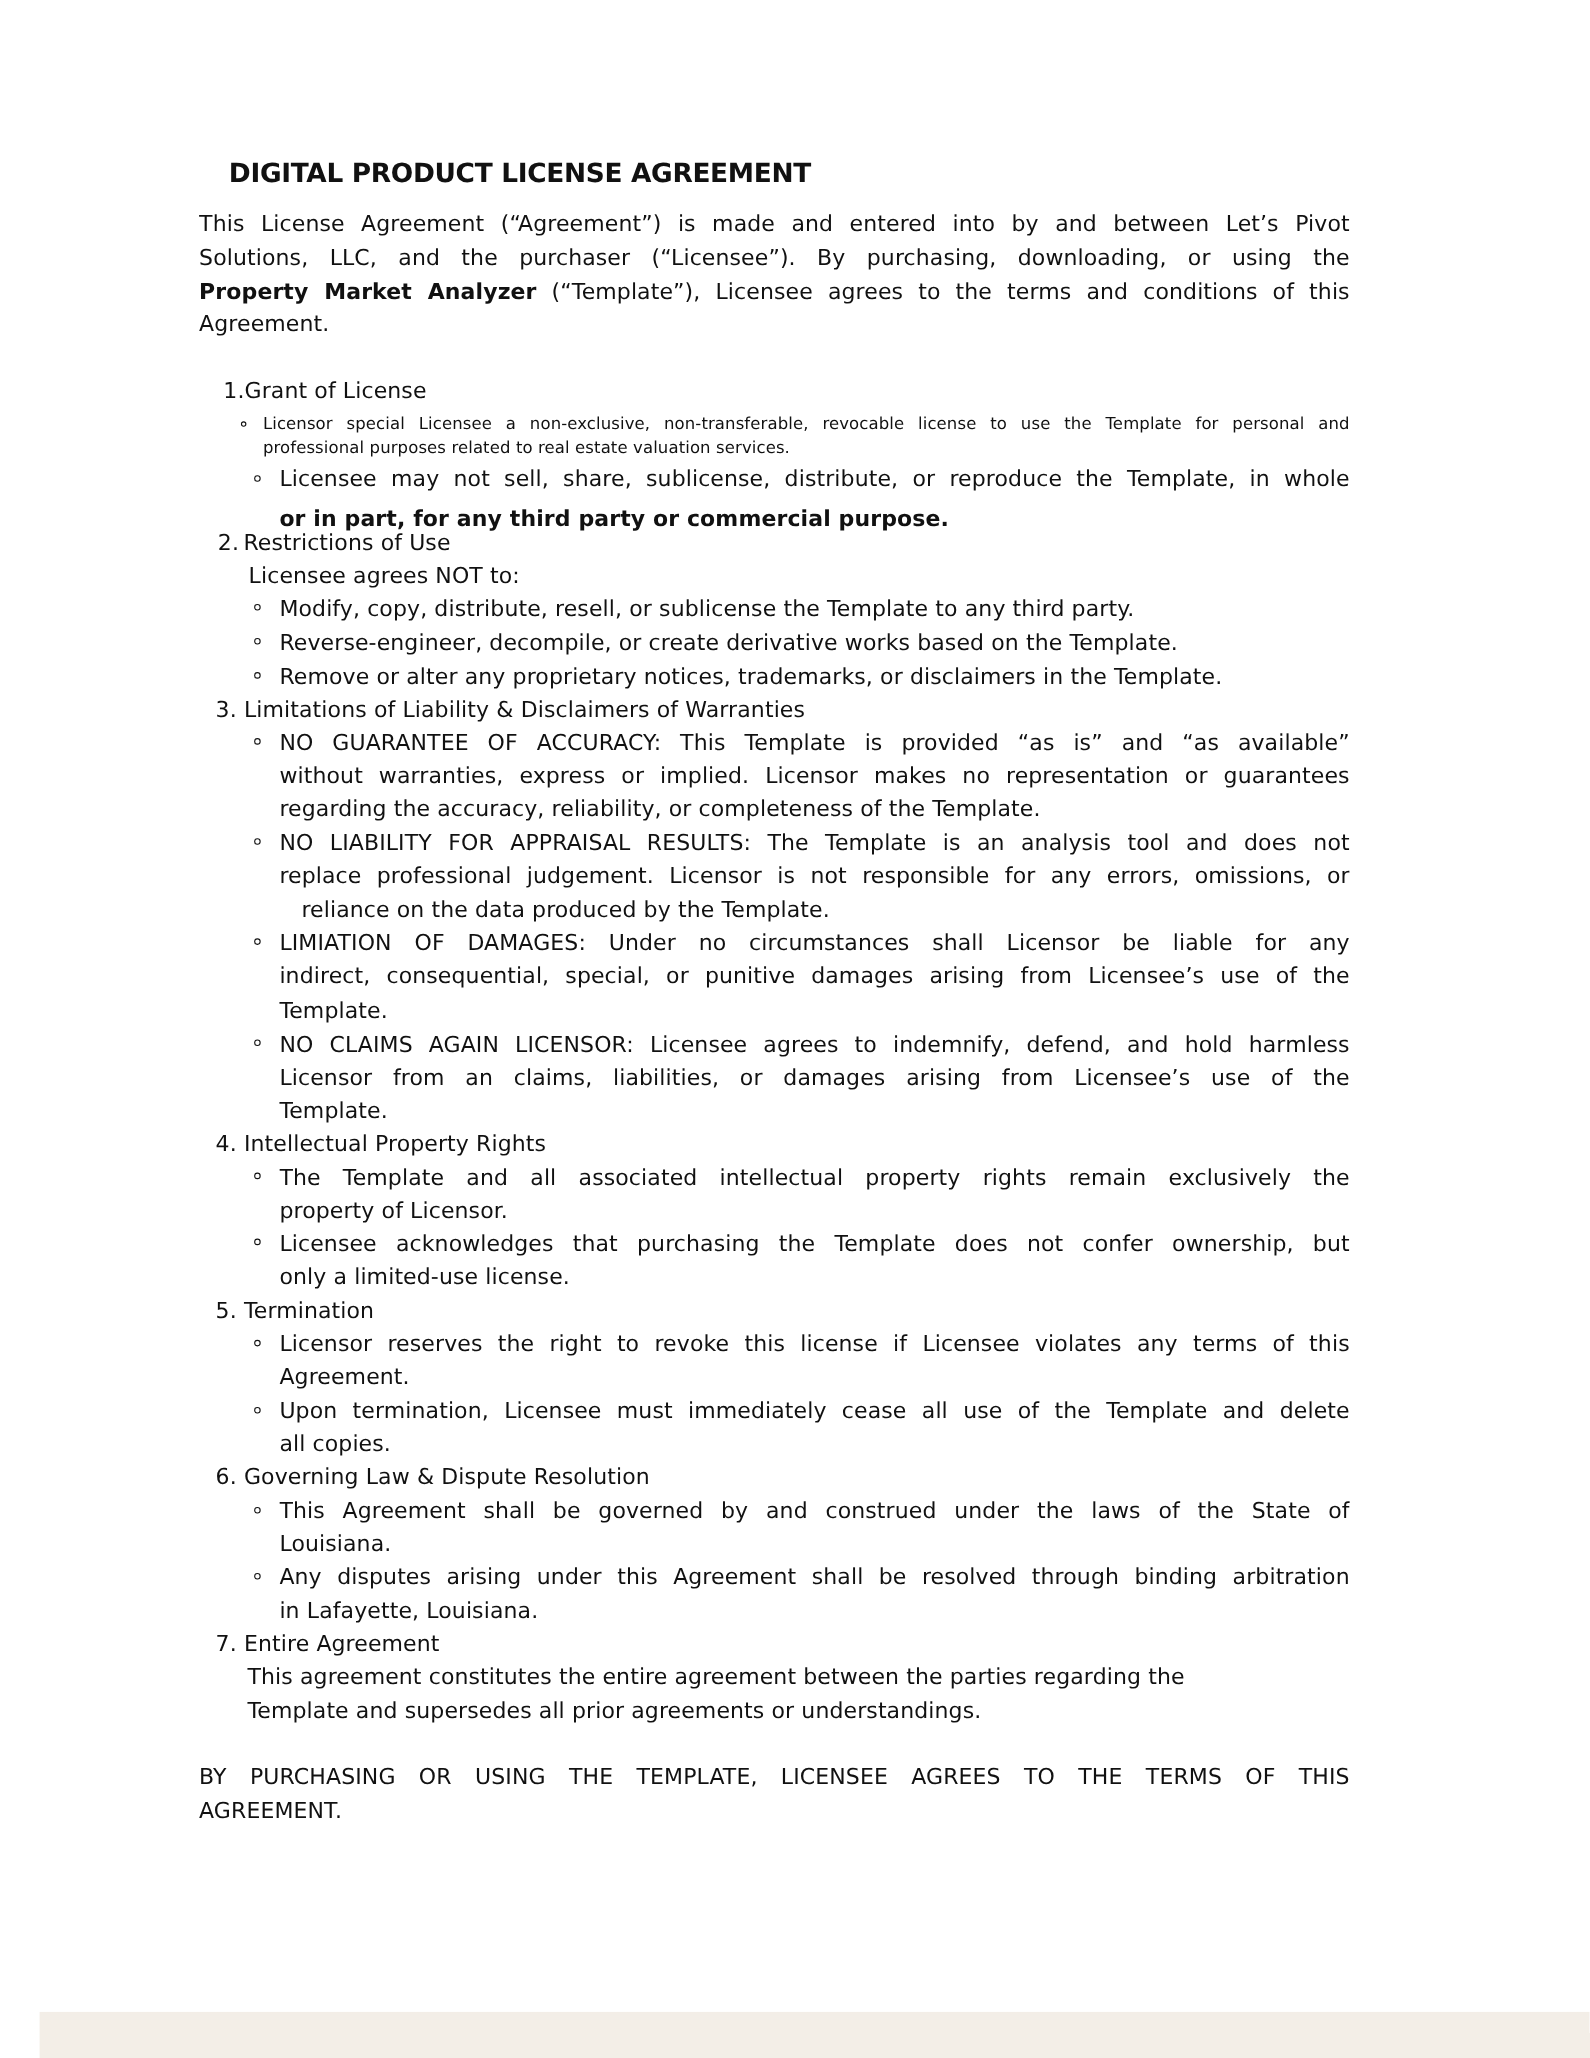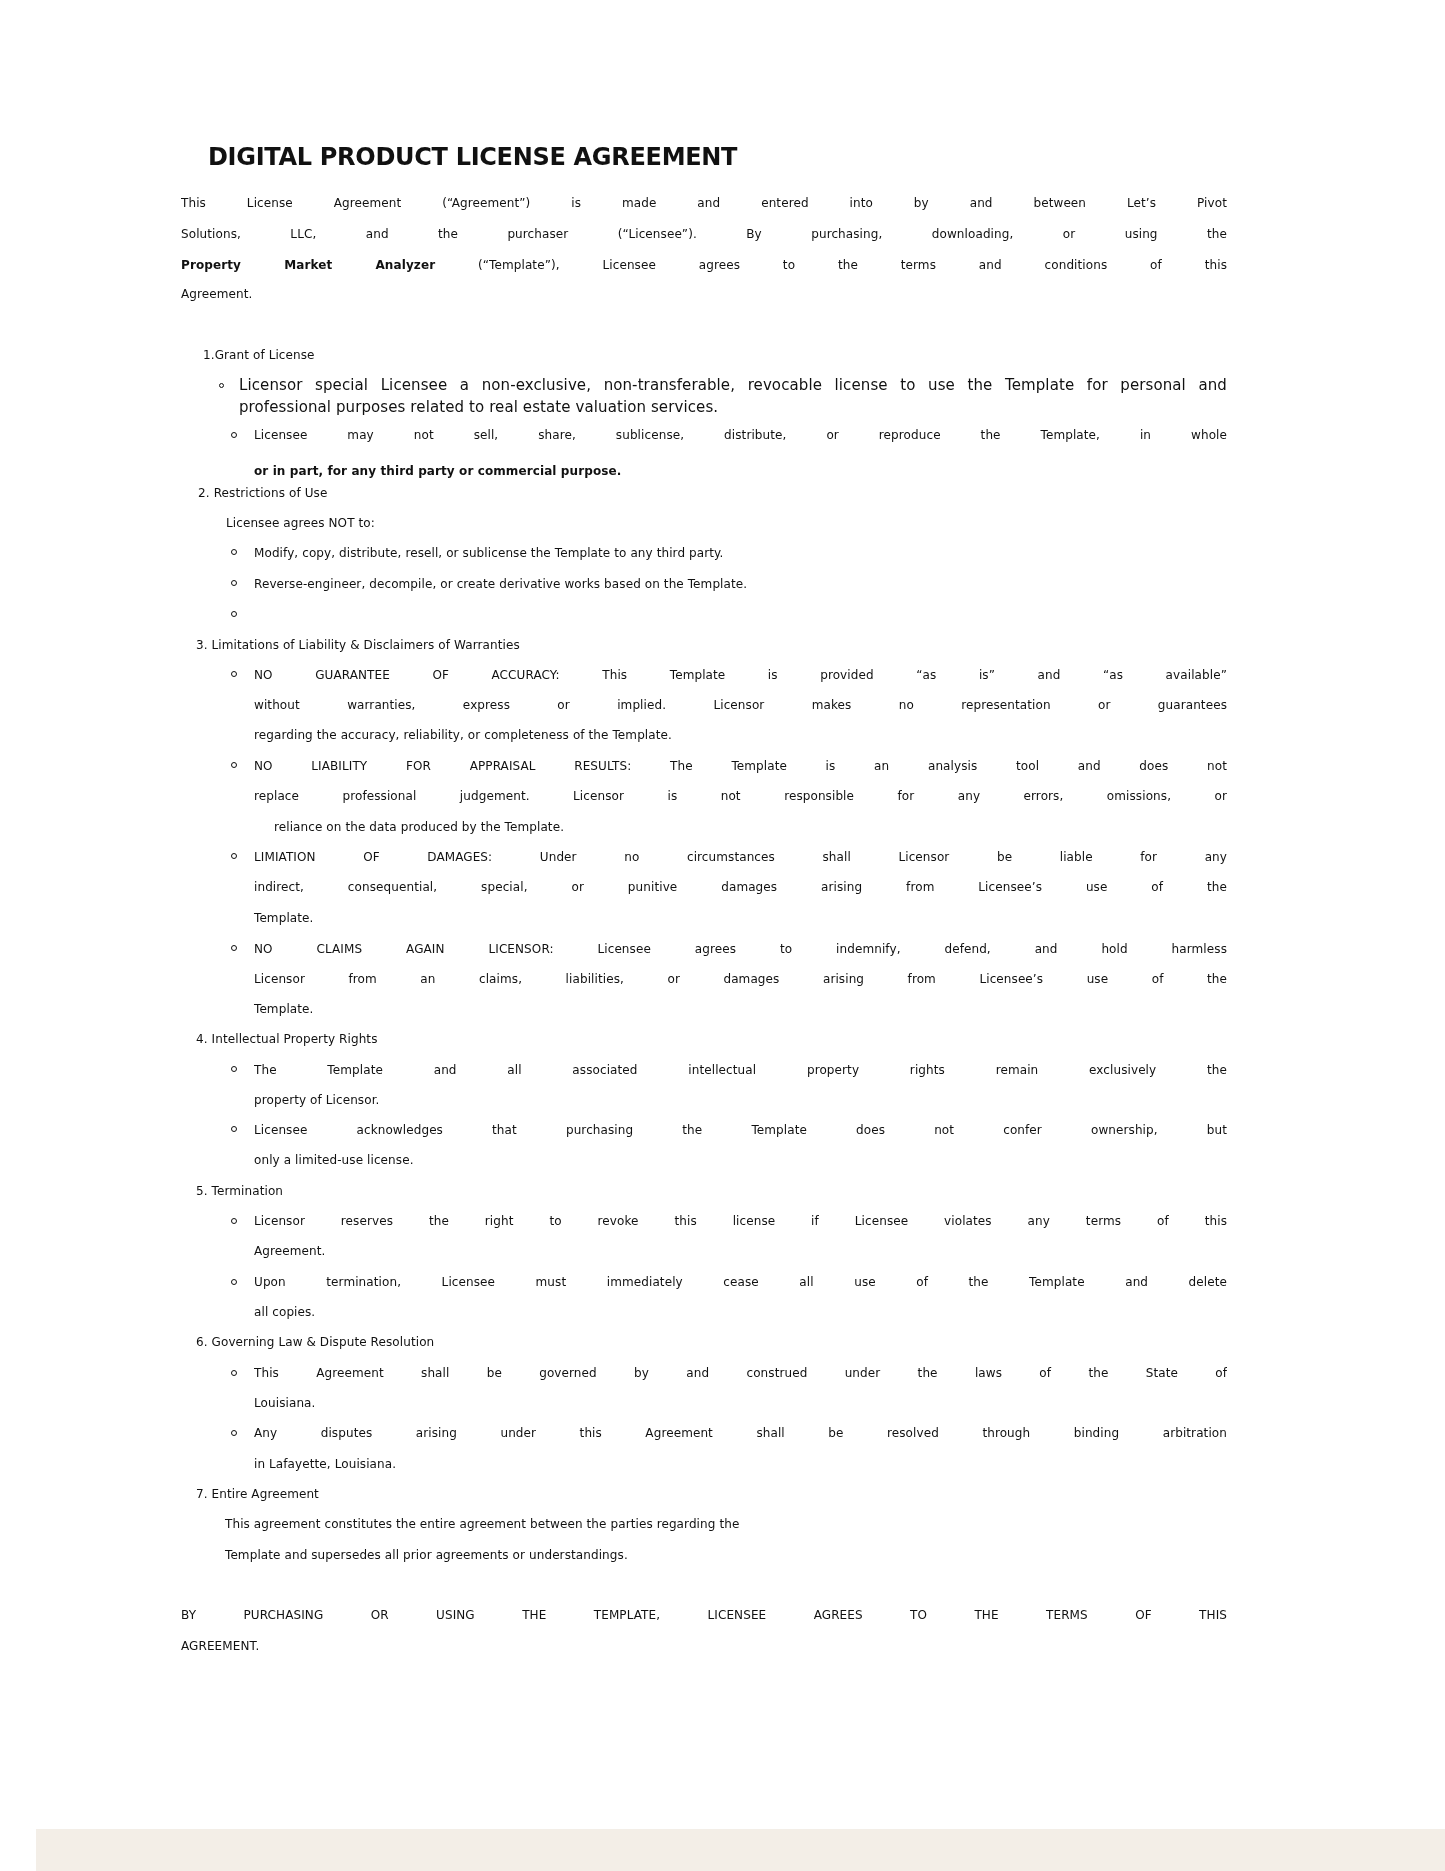--- a/index.html
+++ b/index.html
@@ -4,21 +4,21 @@
 <style>
   html, body { margin: 0; padding: 0; }
   body {
     width: 1445px; height: 1871px; position: relative; overflow: hidden;
     background: #ffffff; color: #111111;
     font-family: "DejaVu Sans", "Liberation Sans", sans-serif;
   }
   .page { position: absolute; left: 0; top: 0; width: 1445px; height: 1871px; }
   .ln {
     position: absolute; white-space: nowrap; line-height: 30px; height: 30px;
-    font-size: 12px; letter-spacing: 0.1px;
+    font-size: 20px; letter-spacing: 0.1px;
   }
   .j { text-align: justify; text-align-last: justify; white-space: normal; overflow: hidden; }
   .title { font-size: 24px; font-weight: bold; letter-spacing: -0.3px; }
   .small { font-size: 15px; line-height: 22px; height: 22px; }
   .bold { font-weight: bold; }
   .bullet {
     position: absolute; width: 6px; height: 6px; border: 1.5px solid #111;
     border-radius: 50%; box-sizing: border-box;
   }
   .bullet.sm { width: 5px; height: 5px; border-width: 1.3px; }
@@ -44,20 +44,21 @@
   <div class="ln j" style="left:254px; top:420px; width:973px;">Licensee may not sell, share, sublicense, distribute, or reproduce the Template, in whole</div>
   <div class="ln" style="left:254px; top:456px;font-weight:bold;">or in part, for any third party or commercial purpose.</div>
 
   <div class="ln" style="left:198px; top:478px;"><span>2.</span><span style="padding-left:4px">Restrictions of Use</span></div>
   <div class="ln" style="left:226px; top:508px;">Licensee agrees NOT to:</div>
   <span class="bullet" style="left:231px; top:549px;"></span>
   <div class="ln" style="left:254px; top:538px;">Modify, copy, distribute, resell, or sublicense the Template to any third party.</div>
   <span class="bullet" style="left:231px; top:580px;"></span>
   <div class="ln" style="left:254px; top:569px;">Reverse-engineer, decompile, or create derivative works based on the Template.</div>
   <span class="bullet" style="left:231px; top:611px;"></span>
+  <div class="ln" style="left:254px; top:600px;">Remove or alter any proprietary notices, trademarks, or disclaimers in the Template.</div>
 
   <div class="ln" style="left:196px; top:630px;"><span>3.</span> <span>Limitations of Liability &amp; Disclaimers of Warranties</span></div>
   <span class="bullet" style="left:231px; top:671px;"></span>
   <div class="ln j" style="left:254px; top:660px; width:973px;">NO GUARANTEE OF ACCURACY: This Template is provided “as is” and “as available”</div>
   <div class="ln j" style="left:254px; top:690px; width:973px;">without warranties, express or implied. Licensor makes no representation or guarantees</div>
   <div class="ln" style="left:254px; top:720px;">regarding the accuracy, reliability, or completeness of the Template.</div>
   <span class="bullet" style="left:231px; top:762px;"></span>
   <div class="ln j" style="left:254px; top:781px; width:973px;">replace professional judgement. Licensor is not responsible for any errors, omissions, or</div>
   <div class="ln j" style="left:254px; top:751px; width:973px;">NO LIABILITY FOR APPRAISAL RESULTS: The Template is an analysis tool and does not</div>
   <div class="ln" style="left:254px; top:812px;margin-left:20px;">reliance on the data produced by the Template.</div>

